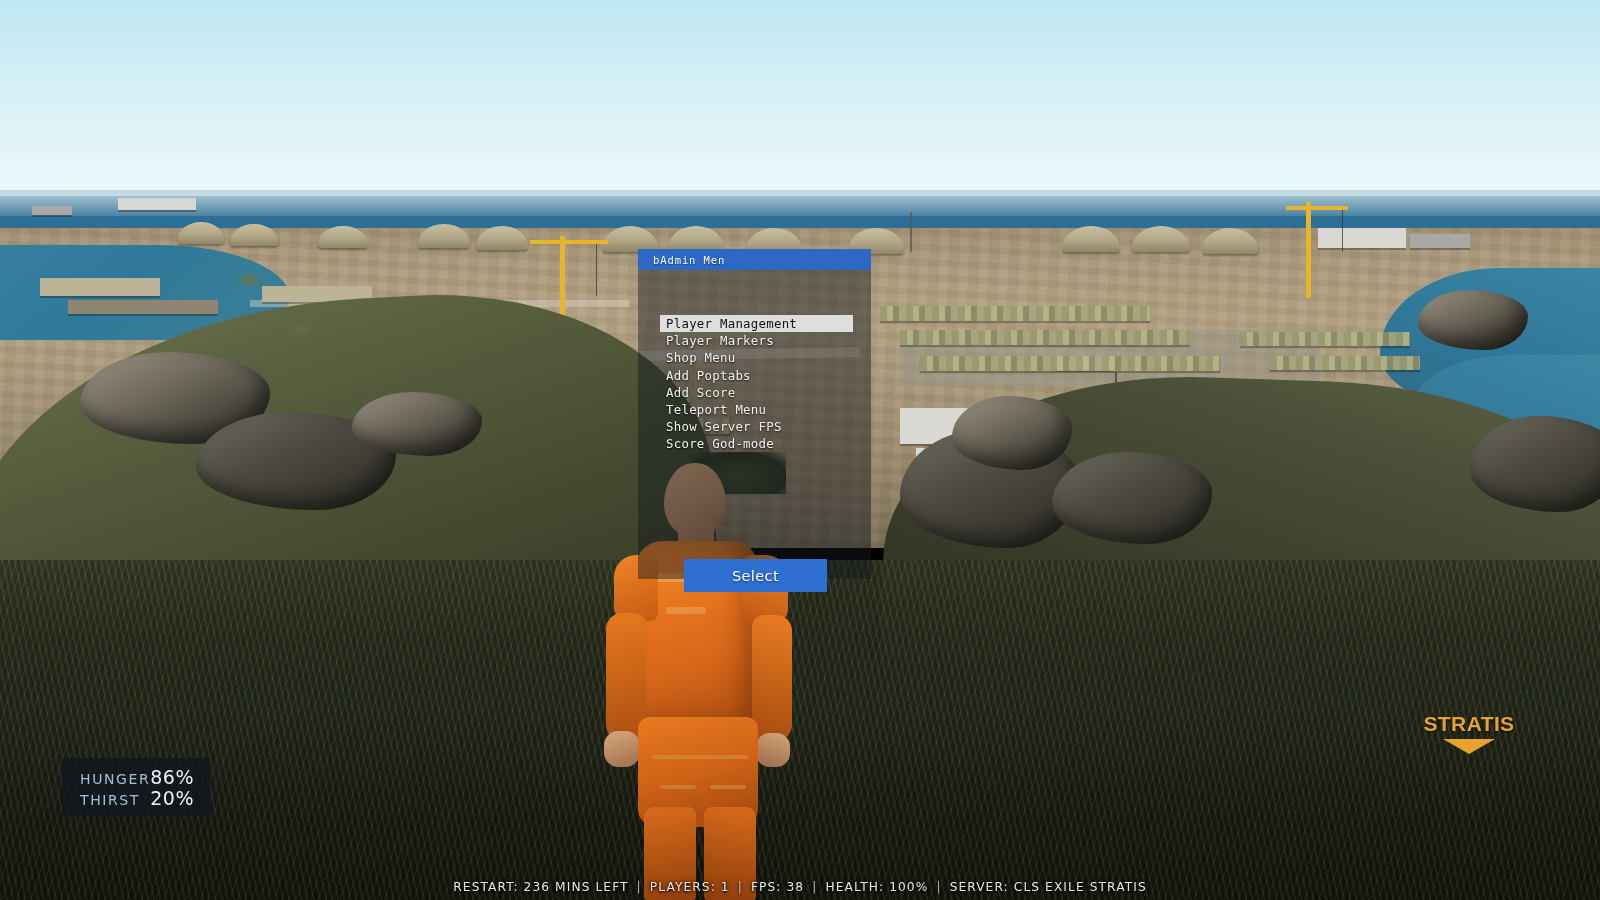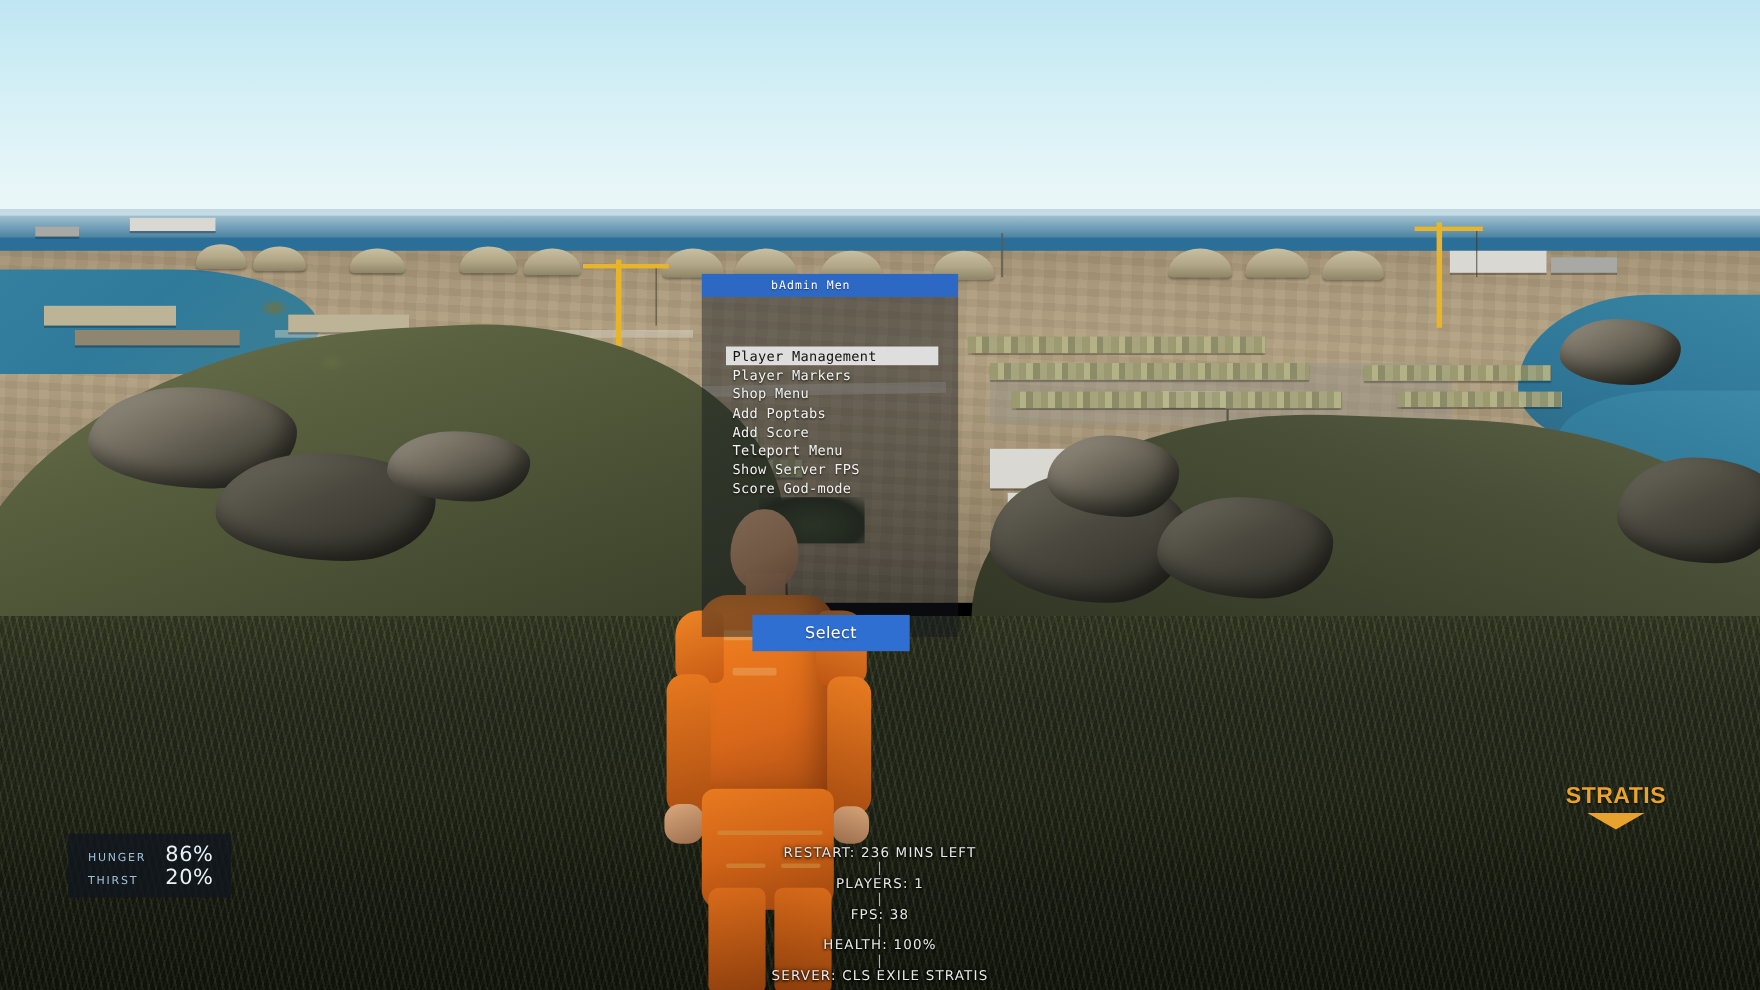--- a/index.html
+++ b/index.html
@@ -277,21 +277,21 @@
 
   
   .dialog {
     position: absolute;
     left: 638px; top: 249px;
     width: 233px; height: 330px;
   }
   .dialog-titlebar {
     position: absolute; left: 0; top: 0; width: 233px; height: 21px;
     background: #2c68c4;
-    display: flex; align-items: center; padding-left: 48px;
+    display: flex; align-items: center;
   }
   .dialog-title {
     color: #ffffff;
     font-size: 10.5px;
     letter-spacing: .9px;
     padding-left: 15px;
     font-family: "DejaVu Sans Mono", monospace;
     text-shadow: 0 1px 1px rgba(0,0,0,.45);
   }
   .dialog-body {
@@ -340,21 +340,21 @@
     width: 148px; height: 58px;
     background: rgba(16,22,30,.78);
     padding: 8px 16px 8px 18px;
   }
   .hud-row {
     display: flex; align-items: baseline; justify-content: space-between;
     height: 21px;
   }
   .hud-label {
     color: #9fc0d8;
-    font-size: 10px;
+    font-size: 14px;
     letter-spacing: 1.6px;
     font-family: "DejaVu Sans", sans-serif;
   }
   .hud-value {
     color: #e9f2f8;
     font-size: 19px;
     letter-spacing: .5px;
     font-family: "DejaVu Sans", sans-serif;
   }
 
@@ -385,21 +385,20 @@
     position: absolute;
     left: 0; bottom: 6px; width: 1600px;
     display: flex; align-items: center; justify-content: center;
     gap: 0;
     color: #e8e8e8;
     font-size: 12.2px;
     letter-spacing: 1.1px;
     font-family: "DejaVu Sans", sans-serif;
     text-shadow: 0 0 4px rgba(0,0,0,.95), 0 1px 2px rgba(0,0,0,.95);
     white-space: nowrap;
-    flex-direction: column;
   }
   .status-seg { padding: 0 8px; }
   .status-sep { color: #cfcfcf; opacity: .85; }
 </style>
 </head>
 <body>
 
 <div id="screen">
 
   <div class="world">

